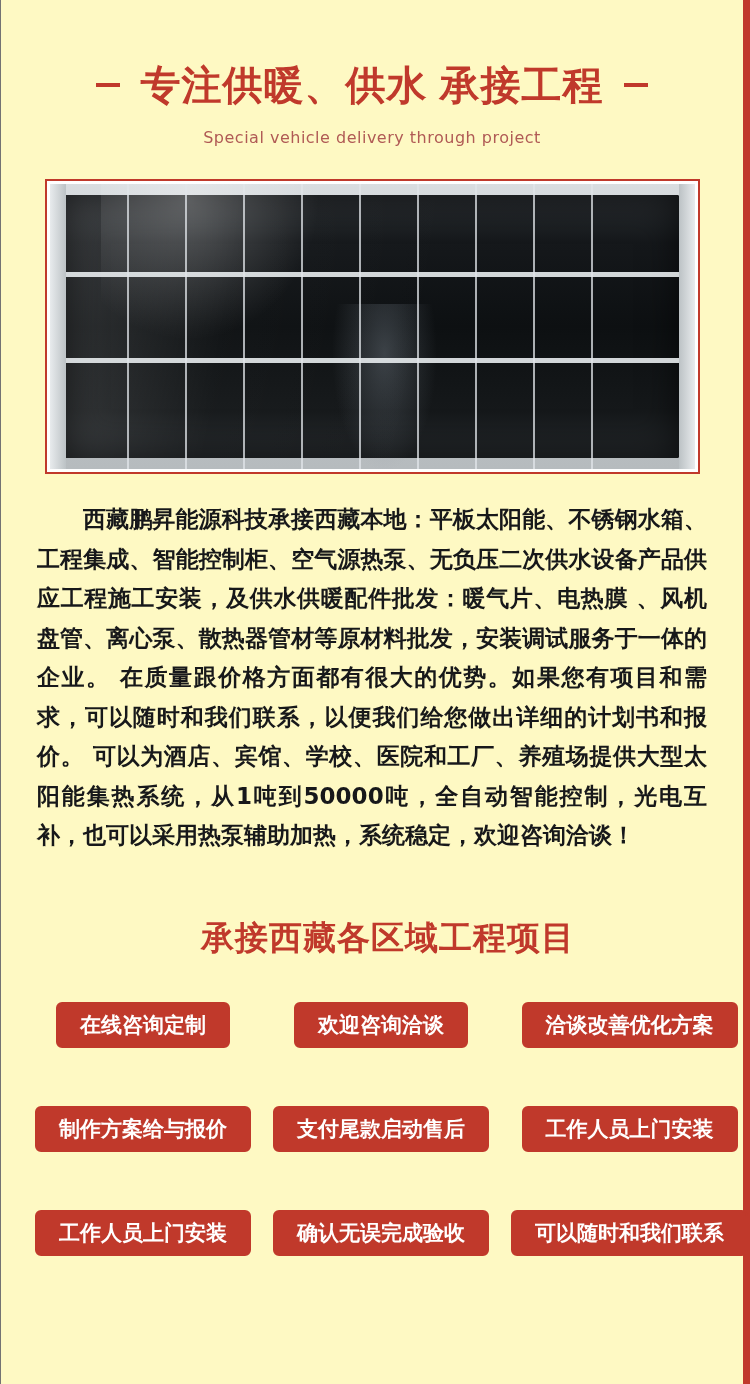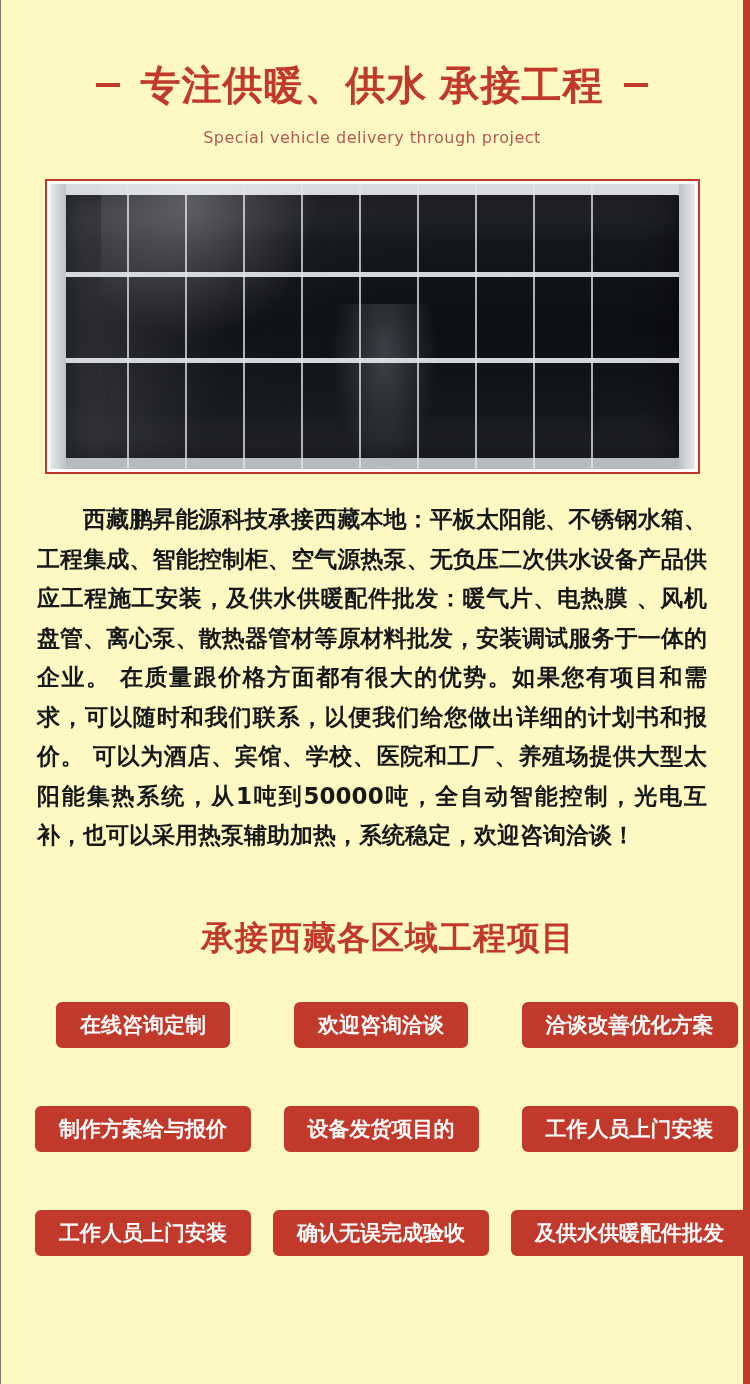--- a/index.html
+++ b/index.html
@@ -219,20 +219,20 @@
 
   <p class="body-copy">西藏鹏昇能源科技承接西藏本地：平板太阳能、不锈钢水箱、工程集成、智能控制柜、空气源热泵、无负压二次供水设备产品供应工程施工安装，及供水供暖配件批发：暖气片、电热膜 、风机盘管、离心泵、散热器管材等原材料批发，安装调试服务于一体的企业。 在质量跟价格方面都有很大的优势。如果您有项目和需求，可以随时和我们联系，以便我们给您做出详细的计划书和报价。 可以为酒店、宾馆、学校、医院和工厂、养殖场提供大型太阳能集热系统，从1吨到50000吨，全自动智能控制，光电互补，也可以采用热泵辅助加热，系统稳定，欢迎咨询洽谈！</p>
 
   <div class="section-title">承接西藏各区域工程项目</div>
 
   <div class="steps">
     <div class="step filled">在线咨询定制</div>
     <div class="step filled">欢迎咨询洽谈</div>
     <div class="step filled">洽谈改善优化方案</div>
     <div class="step filled">制作方案给与报价</div>
-    <div class="step filled">设备发货项目的</div>
+    <div class="step filled">支付尾款启动售后</div>
     <div class="step filled">工作人员上门安装</div>
     <div class="step filled">工作人员上门安装</div>
     <div class="step filled">确认无误完成验收</div>
-    <div class="step filled">及供水供暖配件批发</div>
+    <div class="step filled">可以随时和我们联系</div>
   </div>
 
 </div>
 
 </body></html>

